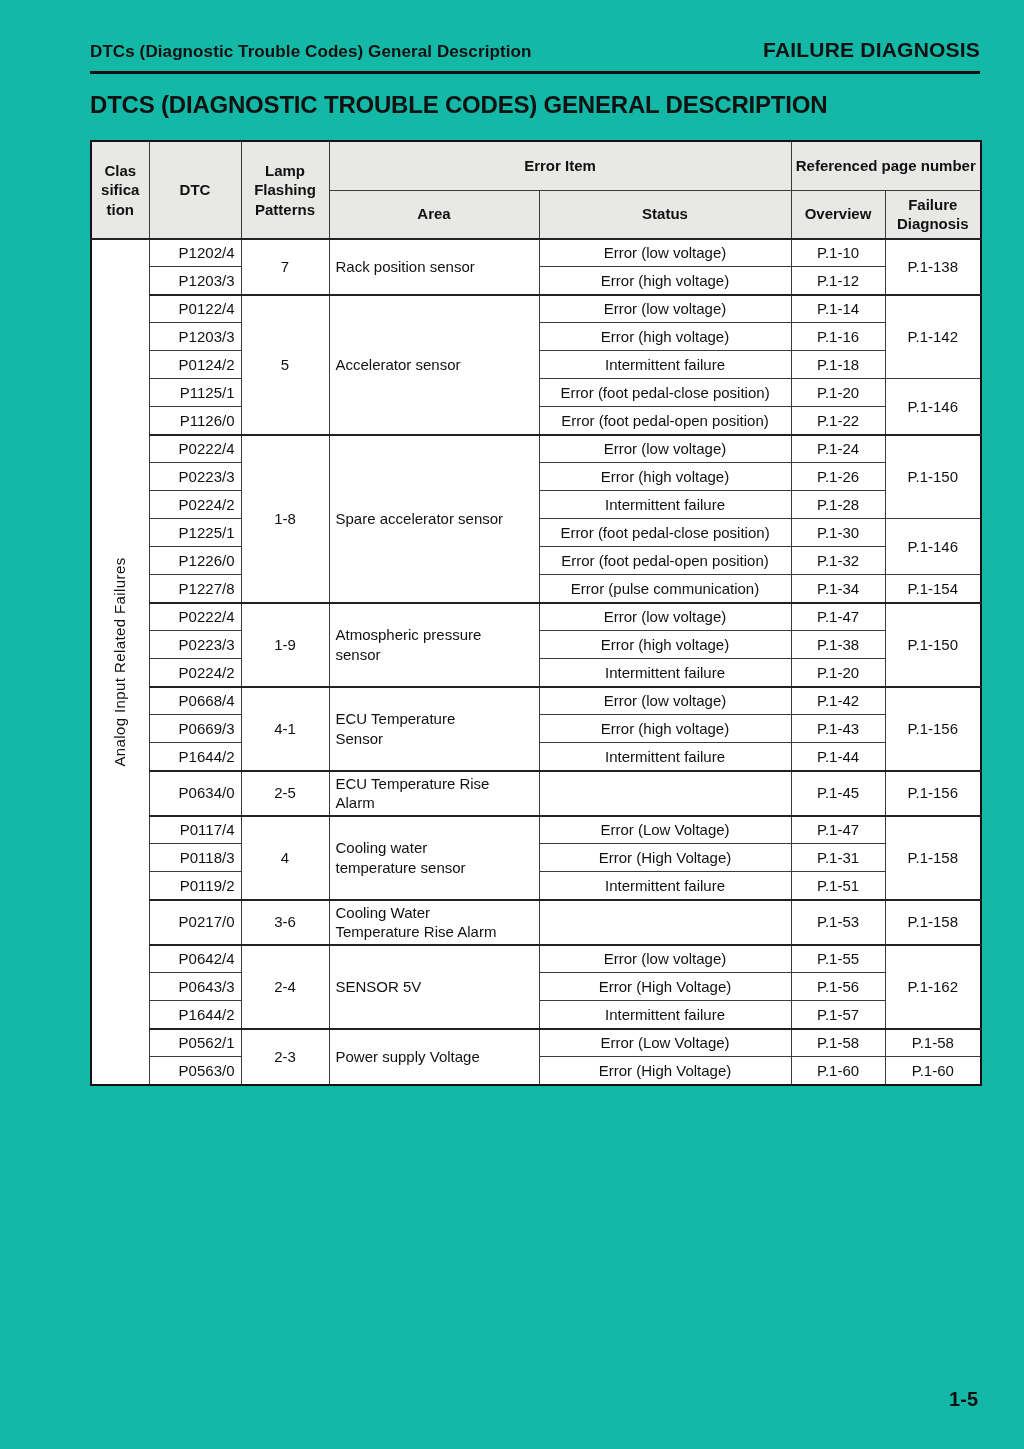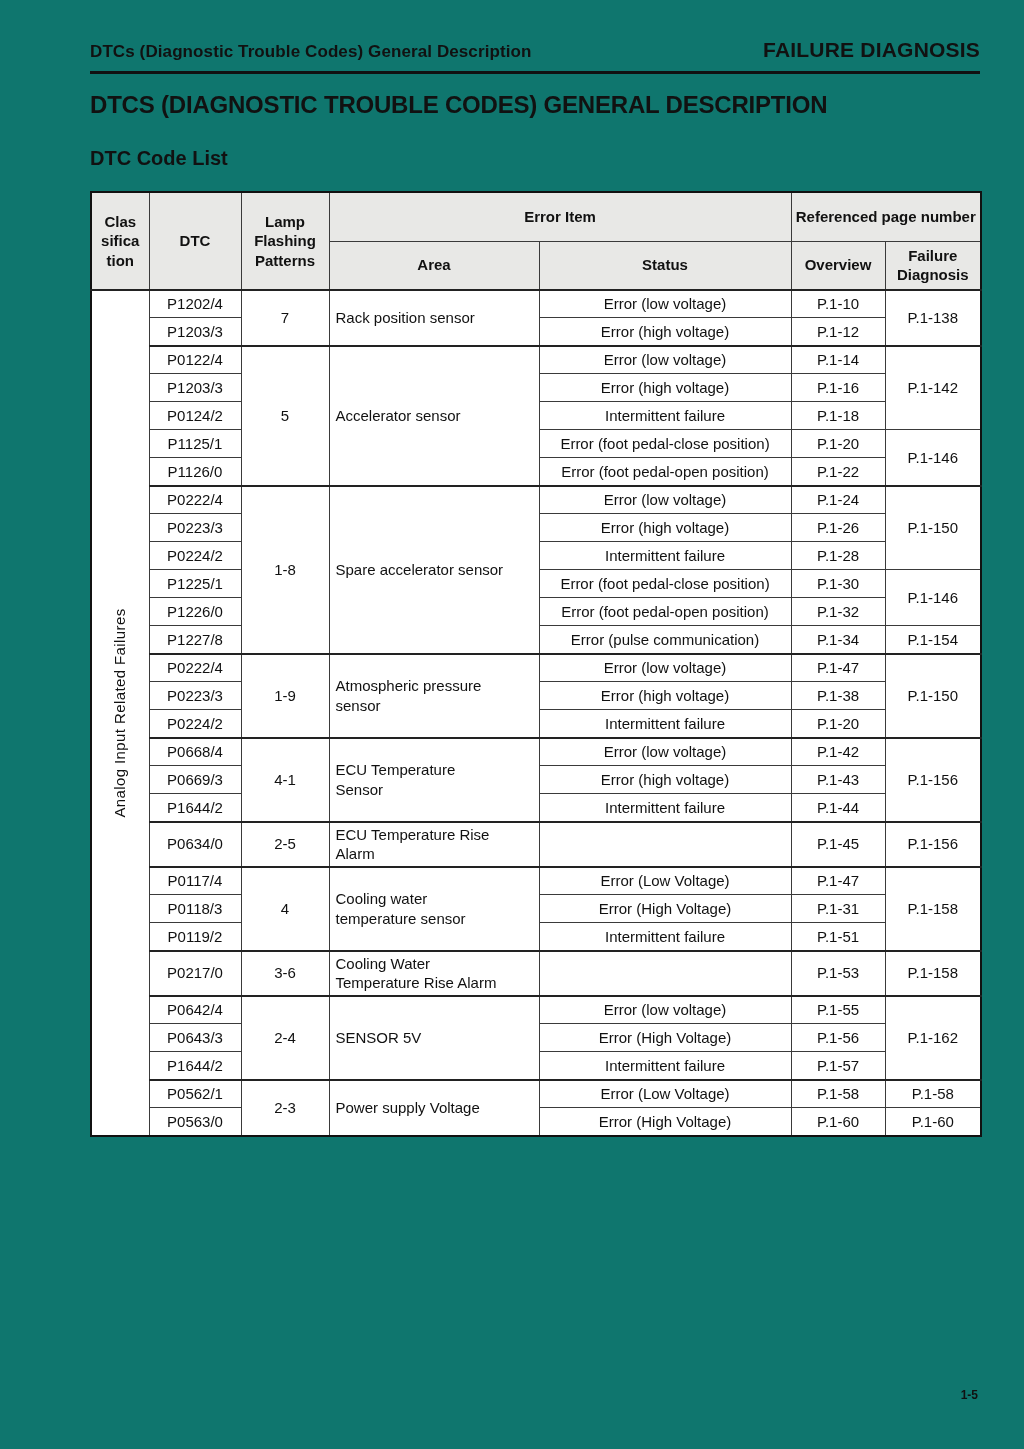--- a/index.html
+++ b/index.html
@@ -6,21 +6,21 @@
   html, body { background: #ffffff; }
   body {
     font-family: "Liberation Sans", sans-serif;
     color: #111111;
     width: 1024px;
   }
   .page {
     position: relative;
     width: 1024px;
     height: 1449px;
-    background: #0f766e;
+    background: #14b8a6;
     padding: 38px 44px 0 90px;
   }
   
   .running-header {
     display: flex;
     justify-content: space-between;
     align-items: flex-end;
     border-bottom: 3px solid #111111;
     padding-bottom: 9px;
     width: 890px;
@@ -73,56 +73,55 @@
   
   col.w-class  { width: 58px; }
   col.w-dtc    { width: 92px; }
   col.w-lamp   { width: 88px; }
   col.w-area   { width: 210px; }
   col.w-status { width: 252px; }
   col.w-ovw    { width: 94px; }
   col.w-fail   { width: 96px; }
 
   table.dtc td { height: 28px; padding: 2px 6px; background: #ffffff; }
-  td.c-dtc   { text-align: center; margin-left: 16px; }
+  td.c-dtc   { text-align: right; margin-left: 16px; }
   td.c-lamp  { text-align: center; }
   td.c-area  { text-align: left; padding-left: 9px; white-space: pre-line; }
   td.c-status{ text-align: center; padding-left: 9px; }
   td.c-page  { text-align: center; }
   tr.section-start td { border-top: 2px solid #222222; }
   td.class-cell { position: relative; background: #ffffff; }
   .vtext {
     position: absolute;
     top: 50%; left: 50%;
     transform: translate(-50%, -50%) rotate(-90deg);
     white-space: nowrap;
     font-size: 15px;
     letter-spacing: 0.4px;
   }
   
   .page-number {
     position: absolute;
     right: 46px;
     top: 1388px;
-    font-size: 12px;
+    font-size: 20px;
     font-weight: bold;
   }
 </style>
 </head>
 <body>
 
 <div class="page">
 
   <div class="running-header">
     <span class="left">DTCs (Diagnostic Trouble Codes) General Description</span>
     <span class="right">FAILURE DIAGNOSIS</span>
   </div>
 
   <h1 class="page-title">DTCS (DIAGNOSTIC TROUBLE CODES) GENERAL DESCRIPTION</h1>
-  <h2 class="section-title">DTC Code List</h2>
 
   <table class="dtc">
     <colgroup>
       <col class="w-class">
         <col class="w-dtc">
         <col class="w-lamp">
       <col class="w-area">
         <col class="w-status">
         <col class="w-ovw">
         <col class="w-fail">

